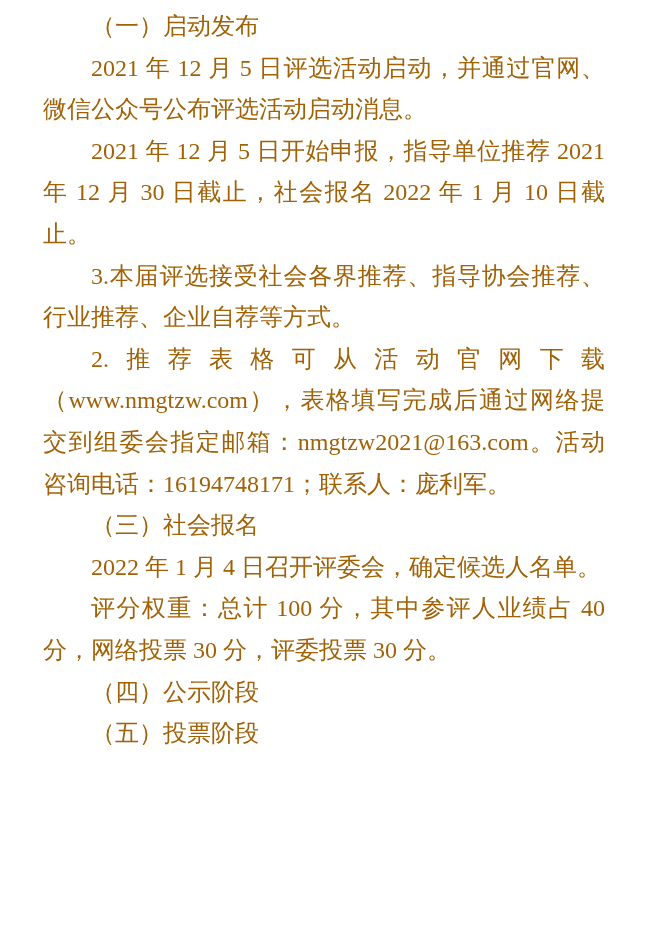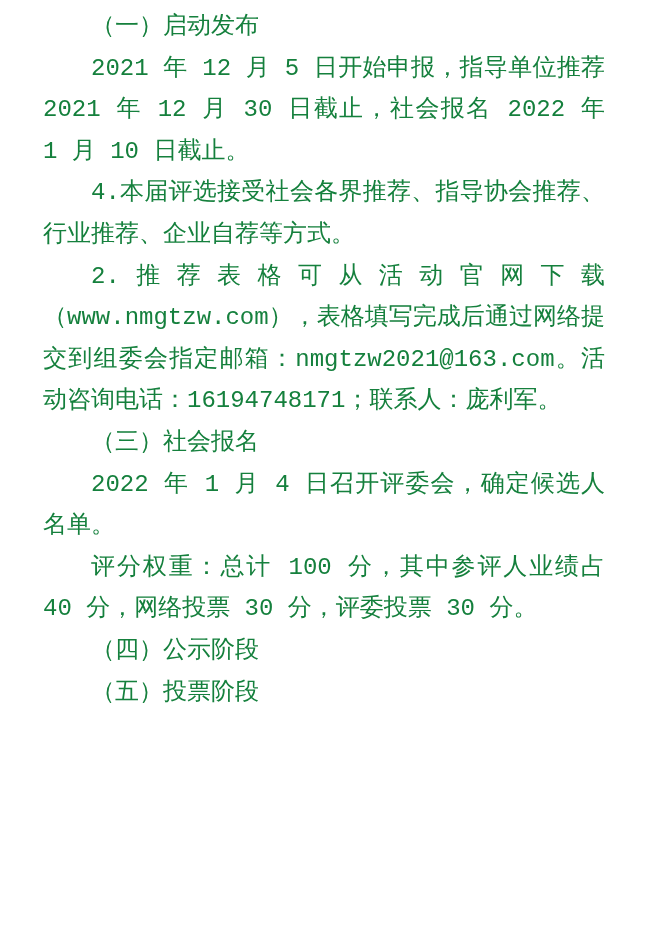--- a/index.html
+++ b/index.html
@@ -12,36 +12,37 @@
     box-sizing: border-box;
     width: 659px;
     height: 929px;
     background: #ffffff;
     padding: 6px 54px 0 43px;
     overflow: hidden;
   }
   .page p {
     margin: 0;
     padding: 0;
-    font-family: Liberation Mono, monospace;
+    font-family: Liberation Serif, serif;
     font-size: 24px;
     line-height: 41.6px;
-    color: #15803d;
+    color: #a16207;
     text-align: justify;
     text-indent: 2em;
     word-break: break-word;
   }
 </style>
 </head>
 <body>
 
 <div class="page">
   <p>（一）启动发布</p>
+  <p>2021 年 12 月 5 日评选活动启动，并通过官网、微信公众号公布评选活动启动消息。</p>
   <p>2021 年 12 月 5 日开始申报，指导单位推荐 2021 年 12 月 30 日截止，社会报名 2022 年 1 月 10 日截止。</p>
-  <p>4.本届评选接受社会各界推荐、指导协会推荐、行业推荐、企业自荐等方式。</p>
+  <p>3.本届评选接受社会各界推荐、指导协会推荐、行业推荐、企业自荐等方式。</p>
   <p>2.推荐表格可从活动官网下载（www.nmgtzw.com），表格填写完成后通过网络提交到组委会指定邮箱：nmgtzw2021@163.com。活动咨询电话：16194748171；联系人：庞利军。</p>
   <p>（三）社会报名</p>
   <p>2022 年 1 月 4 日召开评委会，确定候选人名单。</p>
   <p>评分权重：总计 100 分，其中参评人业绩占 40 分，网络投票 30 分，评委投票 30 分。</p>
   <p>（四）公示阶段</p>
   <p>（五）投票阶段</p>
 
 </div>
 
 </body></html>

